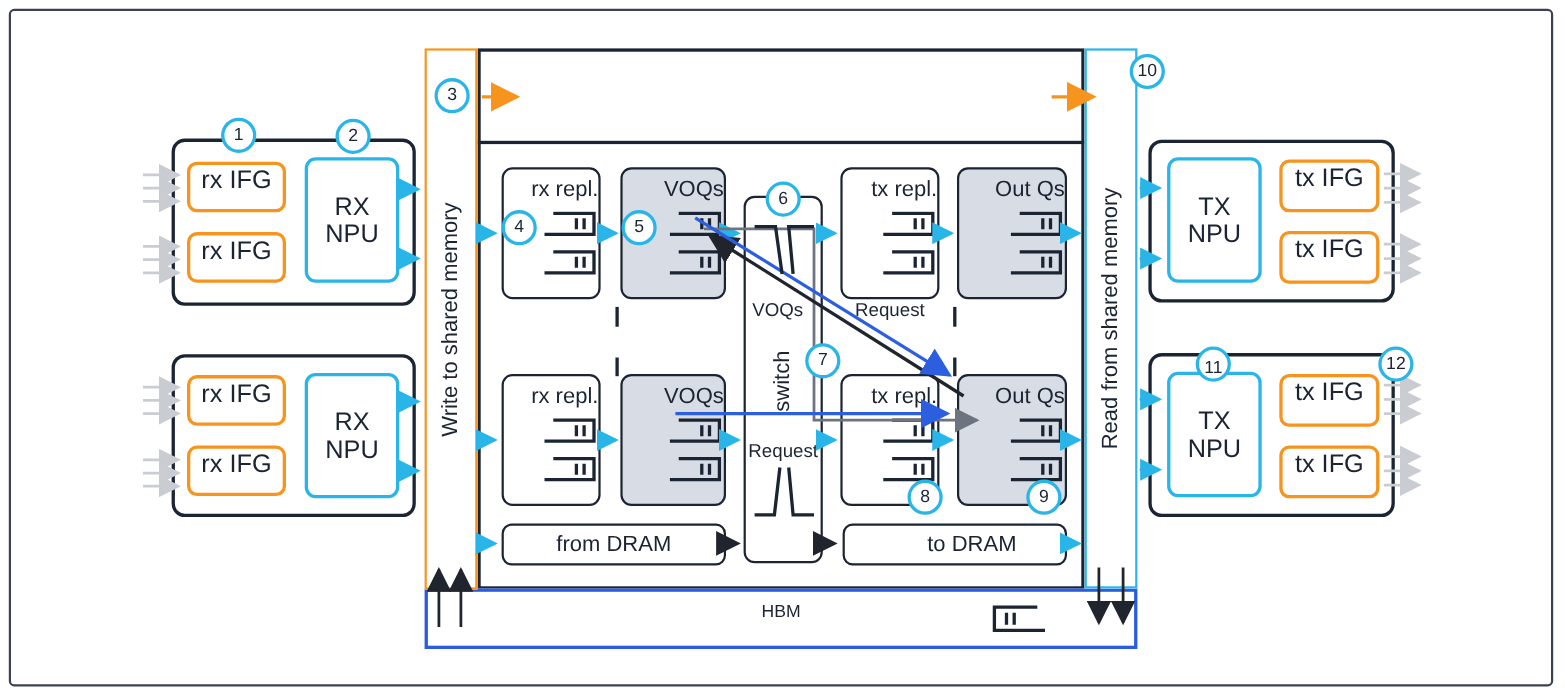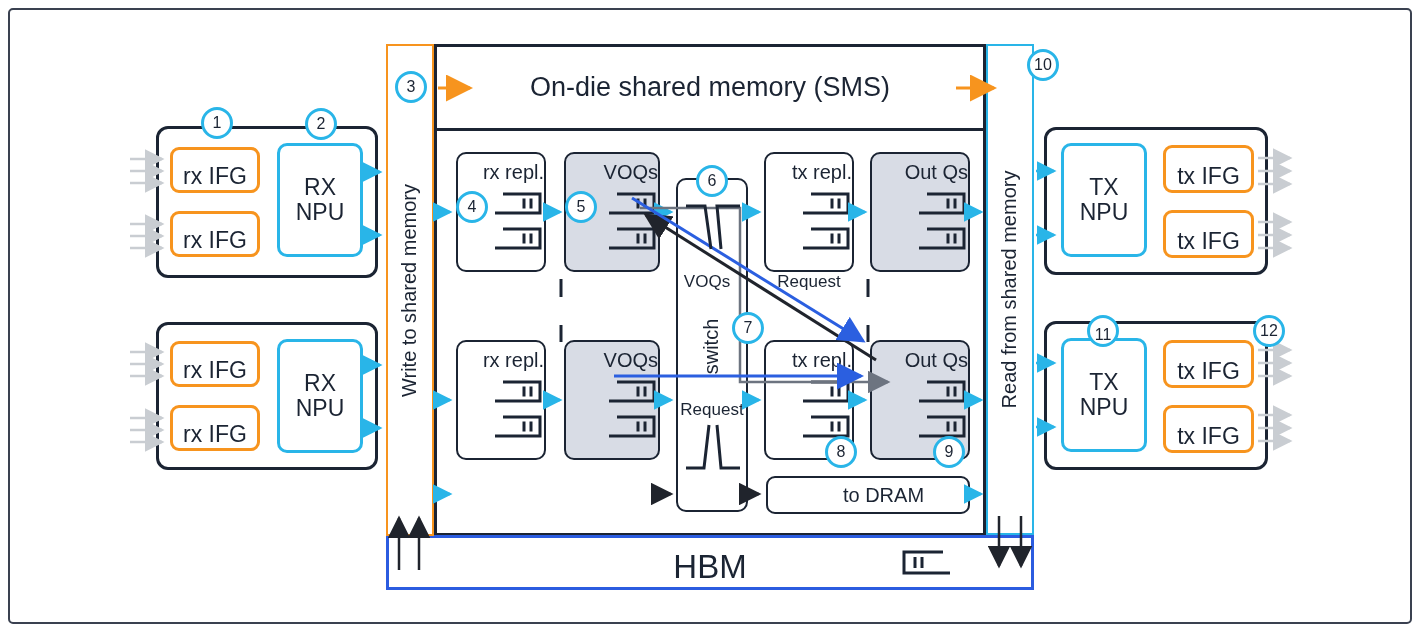--- a/index.html
+++ b/index.html
@@ -4,57 +4,56 @@
 <style>
   html,body{margin:0;padding:0;background:#fff;}
   .canvas{position:relative;width:1423px;height:635px;background:#fff;
           font-family:"Liberation Sans", sans-serif;color:#1b2433;overflow:hidden;}
   .abs{position:absolute;box-sizing:border-box;}
   .frame{border:2px solid #3a4150;border-radius:5px;background:#fff;}
   .centerbox{border:3px solid #1b2433;background:#fff;}
   .divider{background:#1b2433;}
   .group{border:3px solid #1b2433;border-radius:12px;background:#fff;}
   .ifg{border:3px solid #f7941e;border-radius:9px;background:#fff;
-       display:flex;align-items:flex-end;justify-content:center;font-size:23px;}
+       display:flex;align-items:flex-start;justify-content:center;font-size:23px;}
   .npu{border:3px solid #29b5e8;border-radius:10px;background:#fff;
        display:flex;align-items:center;justify-content:center;text-align:center;
        font-size:23px;line-height:1.1;}
   .npu span{display:block;width:60px;}
   .qblock{border:2.5px solid #1b2433;border-radius:10px;background:#fff;
           display:flex;flex-direction:column;align-items:flex-end;}
   .qblock.gray{background:#d8dce5;}
   .qblock .lbl{font-size:20px;margin-top:7px;}
   .qblock .qs{display:flex;flex-direction:column;gap:11px;margin-top:8px;}
   .switchbox{border:2.5px solid #1b2433;border-radius:10px;background:#fff;}
   .drambox{border:2.5px solid #1b2433;border-radius:9px;background:#fff;
            display:flex;align-items:center;justify-content:center;font-size:20px;}
   .bar{background:#fff;display:flex;align-items:center;justify-content:center;}
   .bar.orange{border:2.5px solid #f7941e;}
   .bar.cyan{border:2.5px solid #29b5e8;}
   .bar .vtext{transform:rotate(-90deg);white-space:nowrap;font-size:20px;}
   .hbm{border:3px solid #2b5ce0;background:#fff;}
   .biglabel{font-size:27px;text-align:center;}
-  .hbmlabel{font-size:33px;text-align:center;}
+  .hbmlabel{font-size:16px;text-align:center;}
   .smalltext{font-size:17px;text-align:center;}
   .circle{width:32px;height:32px;border-radius:50%;background:#fff;border:3px solid #29b5e8;
           display:flex;align-items:center;justify-content:center;font-size:16px;z-index:30;}
   .vswitch{display:flex;align-items:center;justify-content:center;}
   .vswitch span{transform:rotate(-90deg);white-space:nowrap;font-size:20px;}
   svg.overlay{position:absolute;left:0;top:0;z-index:20;pointer-events:none;}
 </style>
 </head>
 <body>
 
 <div class="canvas">
 
   <div class="abs frame" style="left:8px;top:8px;width:1404px;height:616px;"></div>
 
   <div class="abs centerbox" style="left:434px;top:44px;width:552px;height:492px;"></div>
   <div class="abs divider" style="left:434px;top:128px;width:552px;height:3px;"></div>
-  <div class="abs biglabel" style="left:434px;top:72px;width:552px;">On-die shared memory (SMS)</div>
 
   <div class="abs hbm" style="left:386px;top:535px;width:648px;height:55px;"></div>
   <div class="abs hbmlabel" style="left:434px;top:548px;width:552px;">HBM</div>
   <svg class="abs" style="left:900px;top:549px;z-index:6;" width="52" height="28" viewBox="0 0 52 28">
     <path d="M43 3 H4 V24 H50" fill="none" stroke="#1b2433" stroke-width="3"></path>
     <path d="M15 8 V19 M22 8 V19" fill="none" stroke="#1b2433" stroke-width="3"></path>
   </svg>
 
   <div class="abs bar orange" style="left:386px;top:44px;width:48px;height:492px;z-index:5;">
     <span class="vtext">Write to shared memory</span>
@@ -214,20 +213,23 @@
   </div>
 
   <div class="abs switchbox" style="left:676px;top:178px;width:72px;height:334px;"></div>
   <div class="abs smalltext" style="left:657px;top:272px;width:100px;">VOQs</div>
   <div class="abs vswitch" style="left:676px;top:292px;width:72px;height:108px;">
     <span>switch</span>
   </div>
   <div class="abs smalltext" style="left:662px;top:400px;width:100px;">Request</div>
   <div class="abs smalltext" style="left:759px;top:272px;width:100px;">Request</div>
 
+  <div class="abs drambox" style="left:456px;top:476px;width:204px;height:38px;">
+      <span>from DRAM</span>
+    </div>
   <div class="abs drambox" style="left:766px;top:476px;width:204px;height:38px;padding-left:31px;">
       <span>to DRAM</span>
     </div>
 
   <svg class="overlay" width="1423" height="635" viewBox="0 0 1423 635">
     <defs>
       <marker id="mc" markerWidth="9" markerHeight="8" refX="7" refY="4" orient="auto">
           <path d="M0 0 L8 4 L0 8 Z" fill="#29b5e8"></path>
         </marker>
       <marker id="mo" markerWidth="10" markerHeight="9" refX="8" refY="4.5" orient="auto">

